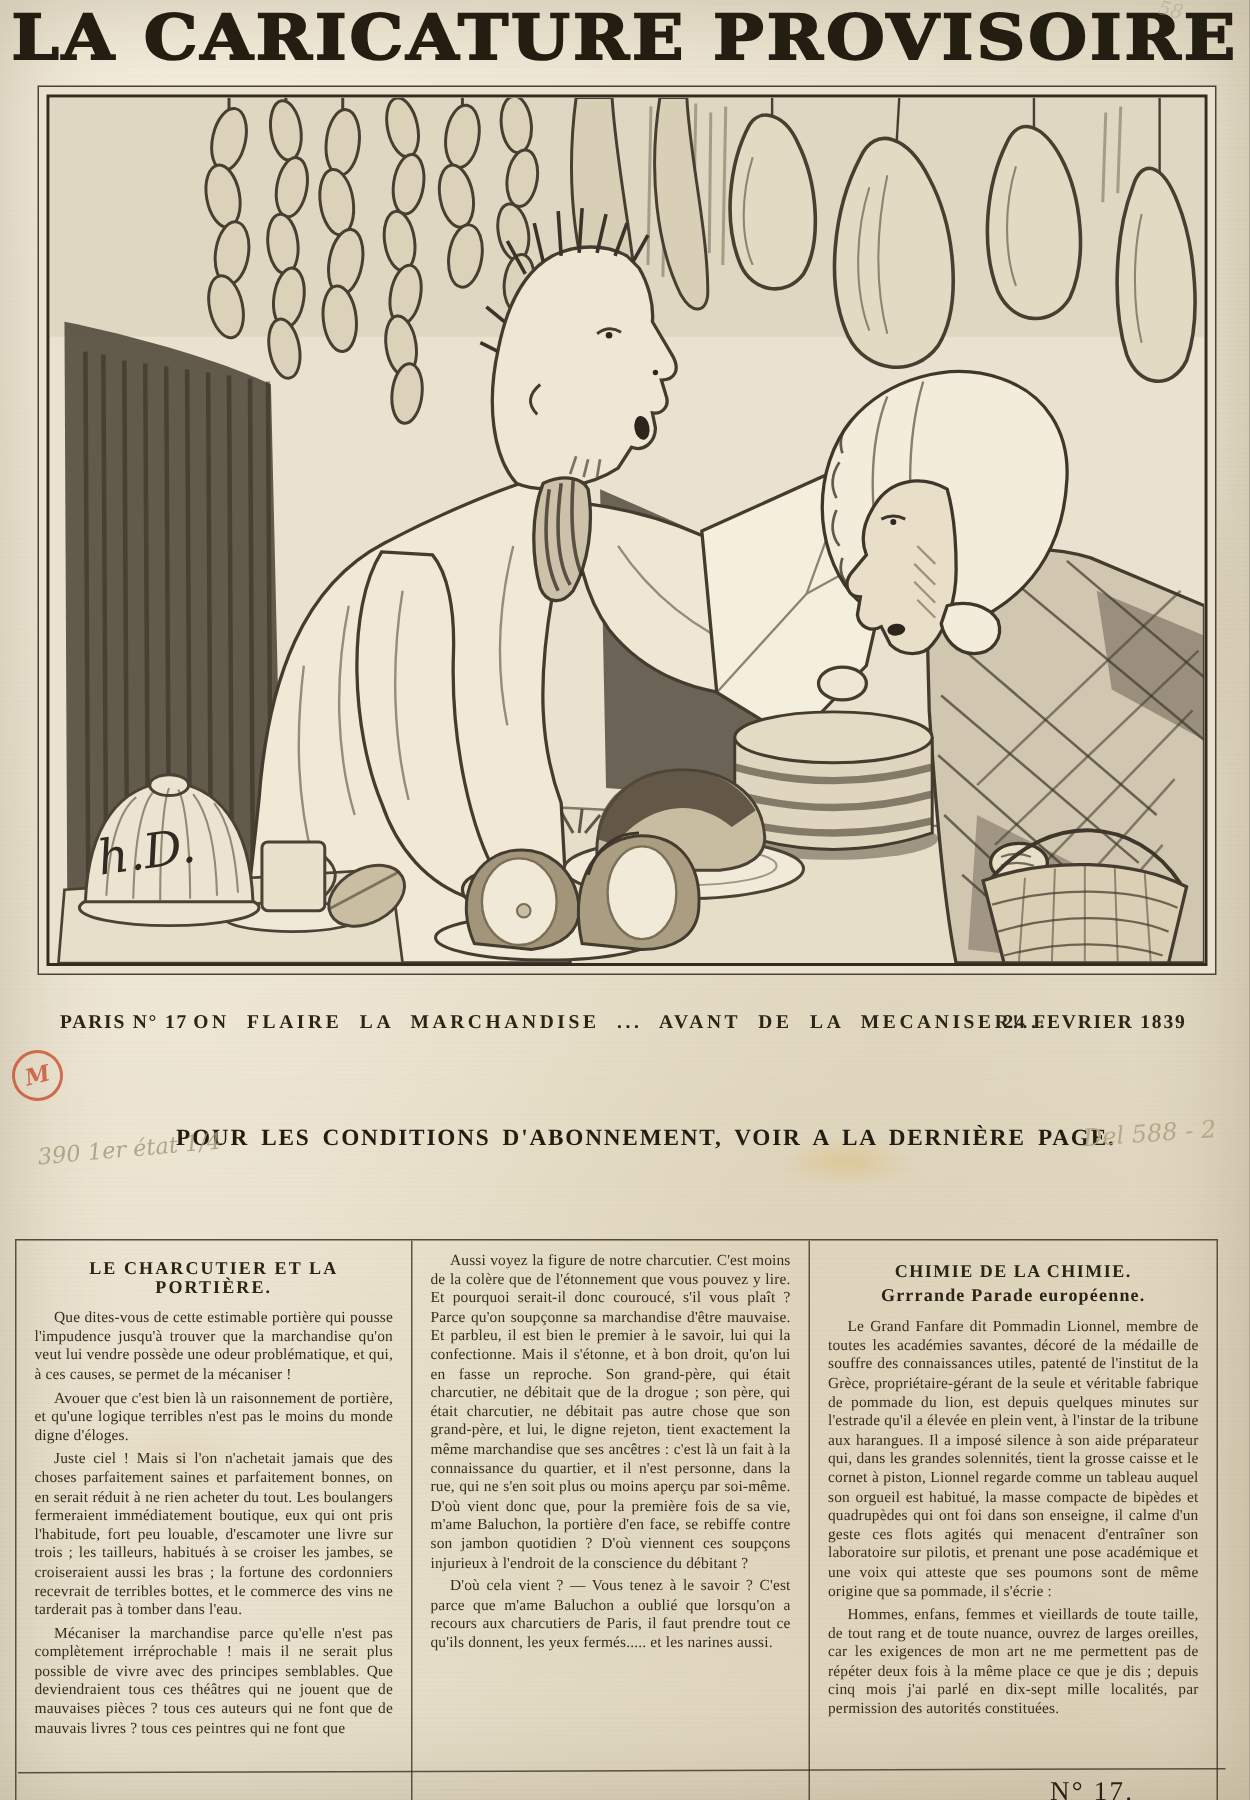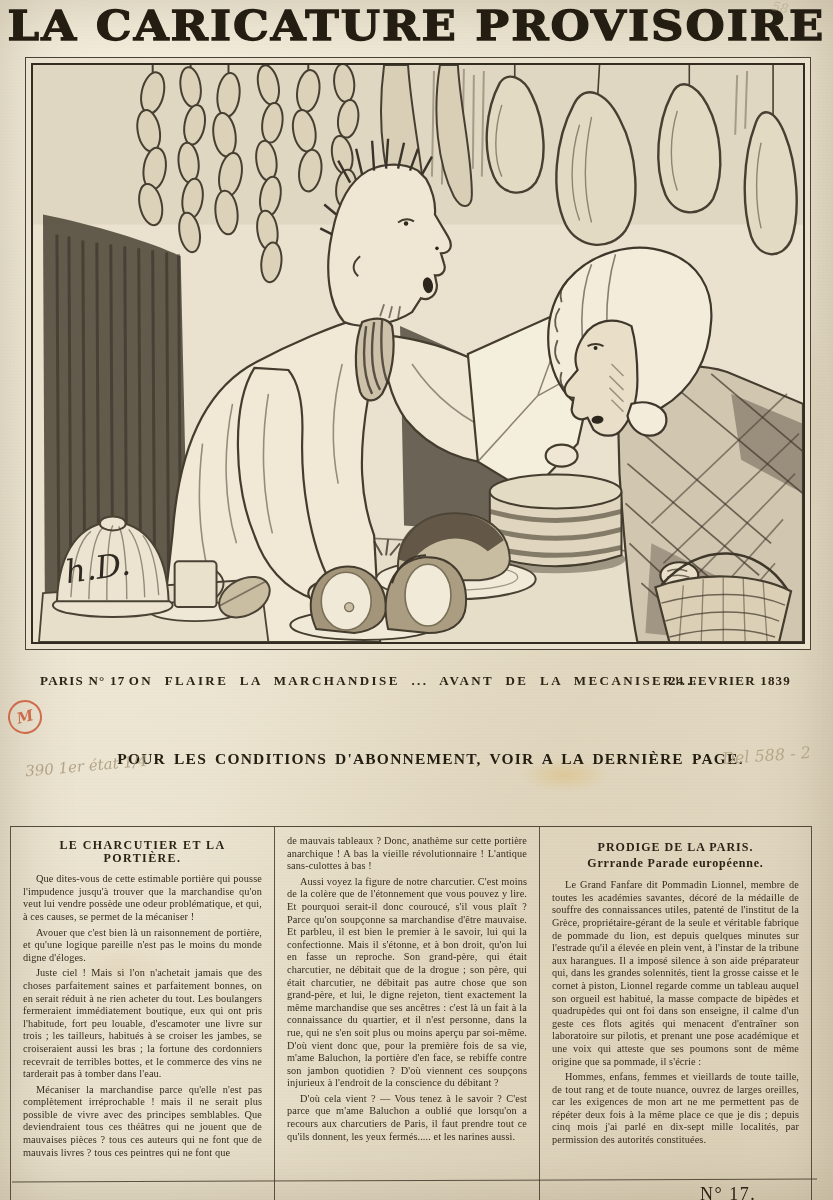--- a/index.html
+++ b/index.html
@@ -381,31 +381,30 @@
   </div>
 
   <div id="subscription-line">POUR LES CONDITIONS D'ABONNEMENT, VOIR A LA DERNIÈRE PAGE.</div>
   <div class="pencil" id="pencil-left">390 1er état 1/4</div>
   <div class="pencil" id="pencil-right">Del 588 - 2</div>
 
   <div id="columns-block">
     <div class="col" id="col-1">
       <div class="art-heading">LE CHARCUTIER ET LA PORTIÈRE.</div>
       <p>Que dites-vous de cette estimable portière qui pousse l'impudence jusqu'à trouver que la marchandise qu'on veut lui vendre possède une odeur problématique, et qui, à ces causes, se permet de la mécaniser !</p>
-      <p>Avouer que c'est bien là un raisonnement de portière, et qu'une logique pareille n'est pas le moins du monde digne d'éloges.</p>
+      <p>Avouer que c'est bien là un raisonnement de portière, et qu'une logique terribles n'est pas le moins du monde digne d'éloges.</p>
       <p>Juste ciel ! Mais si l'on n'achetait jamais que des choses parfaitement saines et parfaitement bonnes, on en serait réduit à ne rien acheter du tout. Les boulangers fermeraient immédiatement boutique, eux qui ont pris l'habitude, fort peu louable, d'escamoter une livre sur trois ; les tailleurs, habitués à se croiser les jambes, se croiseraient aussi les bras ; la fortune des cordonniers recevrait de terribles bottes, et le commerce des vins ne tarderait pas à tomber dans l'eau.</p>
       <p>Mécaniser la marchandise parce qu'elle n'est pas complètement irréprochable ! mais il ne serait plus possible de vivre avec des principes semblables. Que deviendraient tous ces théâtres qui ne jouent que de mauvaises pièces ? tous ces auteurs qui ne font que de mauvais livres ? tous ces peintres qui ne font que</p>
     </div>
     <div class="col" id="col-2">
-      <p class="no-indent">de mauvais tableaux ? Donc, anathème sur cette portière anarchique ! A bas la vieille révolutionnaire ! L'antique sans-culottes à bas !</p>
       <p>Aussi voyez la figure de notre charcutier. C'est moins de la colère que de l'étonnement que vous pouvez y lire. Et pourquoi serait-il donc couroucé, s'il vous plaît ? Parce qu'on soupçonne sa marchandise d'être mauvaise. Et parbleu, il est bien le premier à le savoir, lui qui la confectionne. Mais il s'étonne, et à bon droit, qu'on lui en fasse un reproche. Son grand-père, qui était charcutier, ne débitait que de la drogue ; son père, qui était charcutier, ne débitait pas autre chose que son grand-père, et lui, le digne rejeton, tient exactement la même marchandise que ses ancêtres : c'est là un fait à la connaissance du quartier, et il n'est personne, dans la rue, qui ne s'en soit plus ou moins aperçu par soi-même. D'où vient donc que, pour la première fois de sa vie, m'ame Baluchon, la portière d'en face, se rebiffe contre son jambon quotidien ? D'où viennent ces soupçons injurieux à l'endroit de la conscience du débitant ?</p>
       <p>D'où cela vient ? — Vous tenez à le savoir ? C'est parce que m'ame Baluchon a oublié que lorsqu'on a recours aux charcutiers de Paris, il faut prendre tout ce qu'ils donnent, les yeux fermés..... et les narines aussi.</p>
     </div>
     <div class="col" id="col-3">
-      <div class="art-heading">PRODIGE DE LA PARIS.</div>
+      <div class="art-heading">CHIMIE DE LA CHIMIE.</div>
       <div class="art-subheading">Grrrande Parade européenne.</div>
       <p>Le Grand Fanfare dit Pommadin Lionnel, membre de toutes les académies savantes, décoré de la médaille de souffre des connaissances utiles, patenté de l'institut de la Grèce, propriétaire-gérant de la seule et véritable fabrique de pommade du lion, est depuis quelques minutes sur l'estrade qu'il a élevée en plein vent, à l'instar de la tribune aux harangues. Il a imposé silence à son aide préparateur qui, dans les grandes solennités, tient la grosse caisse et le cornet à piston, Lionnel regarde comme un tableau auquel son orgueil est habitué, la masse compacte de bipèdes et quadrupèdes qui ont foi dans son enseigne, il calme d'un geste ces flots agités qui menacent d'entraîner son laboratoire sur pilotis, et prenant une pose académique et une voix qui atteste que ses poumons sont de même origine que sa pommade, il s'écrie :</p>
       <p>Hommes, enfans, femmes et vieillards de toute taille, de tout rang et de toute nuance, ouvrez de larges oreilles, car les exigences de mon art ne me permettent pas de répéter deux fois à la même place ce que je dis ; depuis cinq mois j'ai parlé en dix-sept mille localités, par permission des autorités constituées.</p>
     </div>
   </div>
 
   <div id="rule-bottom"></div>
   <div id="footer-number">N° 17.</div>
 
 </div>

